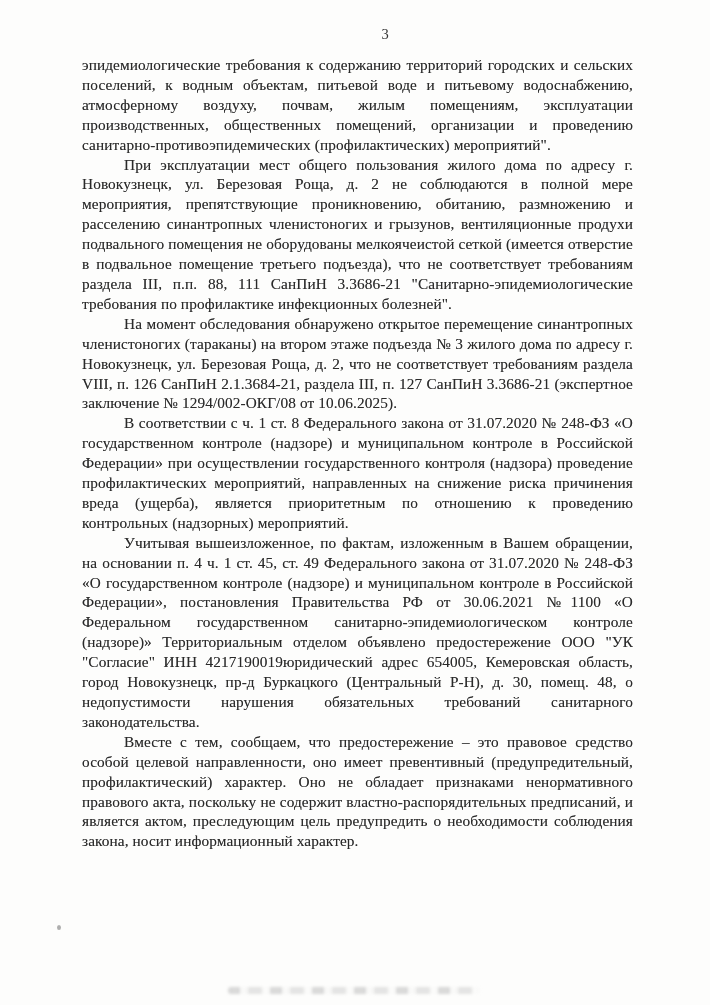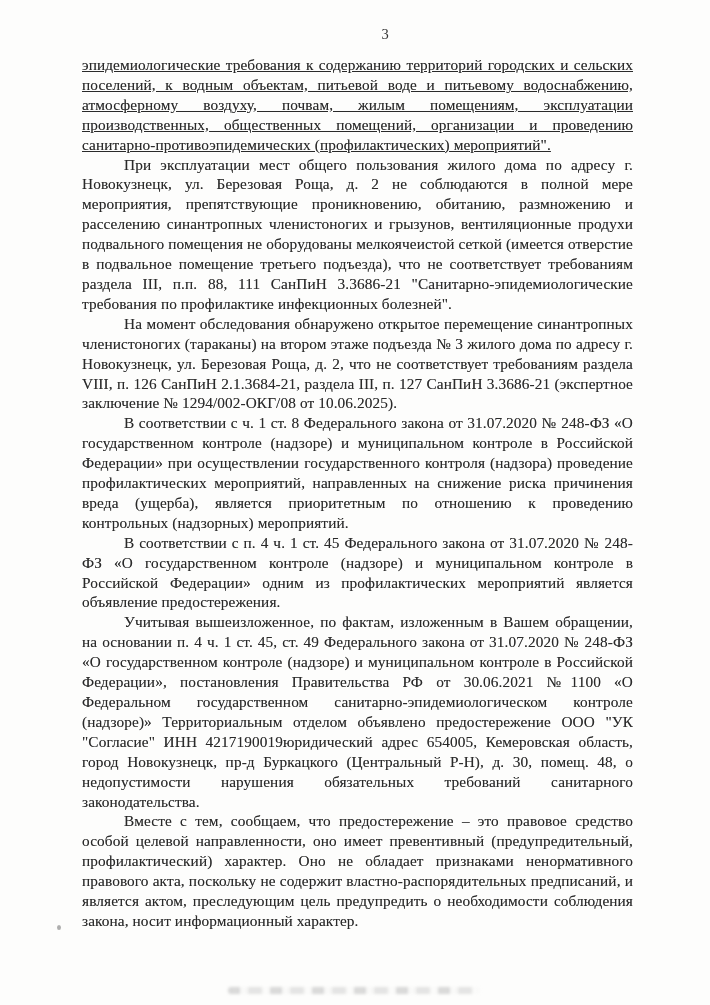--- a/index.html
+++ b/index.html
@@ -36,21 +36,20 @@
     text-shadow: 0 0 0.4px rgba(45,45,45,0.45); 
     letter-spacing: 0.1px;
   }
   p.para {
     margin: 0;
     padding: 0;
     text-indent: 42px;
   }
   p.para.continuation {
     text-indent: 0;  
-    text-decoration: underline;
   }
   
   .scan-artifact {
     position: absolute;
     left: 228px;
     top: 987px;
     width: 252px;
     height: 7px;
     background: repeating-linear-gradient(
       90deg,
@@ -78,20 +77,19 @@
 <body>
 
 <div class="page">
   <div class="page-number">3</div>
 
   <div class="content">
       <p class="para continuation">эпидемиологические требования к содержанию территорий городских и сельских поселений, к водным объектам, питьевой воде и питьевому водоснабжению, атмосферному воздуху, почвам, жилым помещениям, эксплуатации производственных, общественных помещений, организации и проведению санитарно-противоэпидемических (профилактических) мероприятий".</p>
       <p class="para">При эксплуатации мест общего пользования жилого дома по адресу г. Новокузнецк, ул. Березовая Роща, д. 2 не соблюдаются в полной мере мероприятия, препятствующие проникновению, обитанию, размножению и расселению синантропных членистоногих и грызунов, вентиляционные продухи подвального помещения не оборудованы мелкоячеистой сеткой (имеется отверстие в подвальное помещение третьего подъезда), что не соответствует требованиям раздела III, п.п. 88, 111 СанПиН 3.3686-21 "Санитарно-эпидемиологические требования по профилактике инфекционных болезней".</p>
       <p class="para">На момент обследования обнаружено открытое перемещение синантропных членистоногих (тараканы) на втором этаже подъезда № 3 жилого дома по адресу г. Новокузнецк, ул. Березовая Роща, д. 2, что не соответствует требованиям раздела VIII, п. 126 СанПиН 2.1.3684-21, раздела III, п. 127 СанПиН 3.3686-21 (экспертное заключение № 1294/002-ОКГ/08 от 10.06.2025).</p>
       <p class="para">В соответствии с ч. 1 ст. 8 Федерального закона от 31.07.2020 № 248-ФЗ «О государственном контроле (надзоре) и муниципальном контроле в Российской Федерации» при осуществлении государственного контроля (надзора) проведение профилактических мероприятий, направленных на снижение риска причинения вреда (ущерба), является приоритетным по отношению к проведению контрольных (надзорных) мероприятий.</p>
-      <p class="para">В соответствии с п. 4 ч. 1 ст. 45 Федерального закона от 31.07.2020 № 248-ФЗ «О государственном контроле (надзоре) и муниципальном контроле в Российской Федерации» одним из профилактических мероприятий является объявление предостережения.</p>
       <p class="para">Учитывая вышеизложенное, по фактам, изложенным в Вашем обращении, на основании п. 4 ч. 1 ст. 45, ст. 49 Федерального закона от 31.07.2020 № 248-ФЗ «О государственном контроле (надзоре) и муниципальном контроле в Российской Федерации», постановления Правительства РФ от 30.06.2021 №1100 «О Федеральном государственном санитарно-эпидемиологическом контроле (надзоре)» Территориальным отделом объявлено предостережение ООО "УК "Согласие" ИНН 4217190019юридический адрес 654005, Кемеровская область, город Новокузнецк, пр-д Буркацкого (Центральный Р-Н), д. 30, помещ. 48, о недопустимости нарушения обязательных требований санитарного законодательства.</p>
       <p class="para">Вместе с тем, сообщаем, что предостережение – это правовое средство особой целевой направленности, оно имеет превентивный (предупредительный, профилактический) характер. Оно не обладает признаками ненормативного правового акта, поскольку не содержит властно-распорядительных предписаний, и является актом, преследующим цель предупредить о необходимости соблюдения закона, носит информационный характер.</p>
     </div>
 
   <div class="scan-artifact"></div>
   <div class="scan-speck"></div>
 </div>
 
 </body></html>

